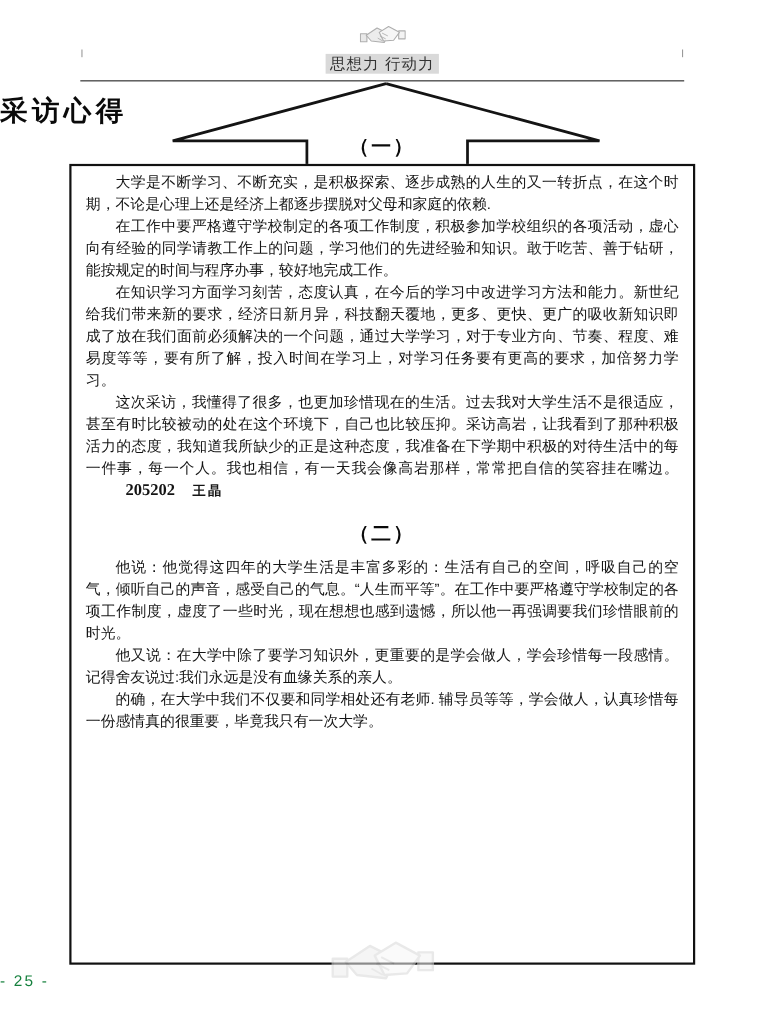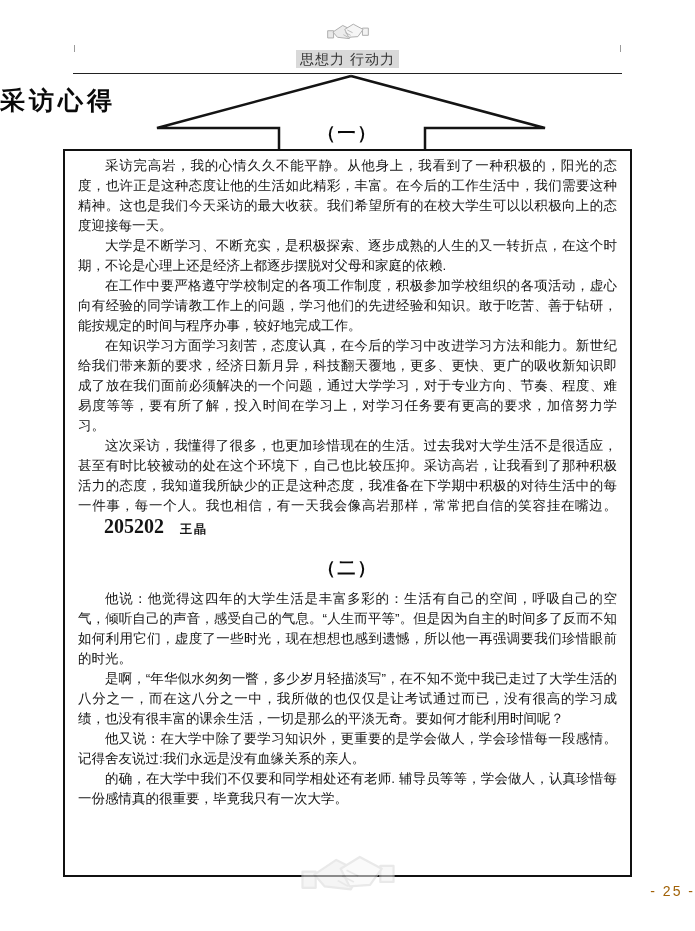--- a/index.html
+++ b/index.html
@@ -39,28 +39,28 @@
   }
   .content-box p {
     margin:0; text-indent:2em; font-size:13.5px; line-height:20px;
     text-align:justify; letter-spacing:0; color:#141414;
   }
   .section2-heading {
     text-align:center; font-weight:bold; font-size:18px; letter-spacing:2px;
     margin:17px 0 9px 0; color:#0a0a0a;
   }
   .sig { font-weight:bold; white-space:nowrap; }
-  .sig-id { margin-left:26px; font-size:20px; font-family:"Liberation Serif","DejaVu Serif",serif; }
+  .sig-id { margin-left:36px; font-size:15px; font-family:"Liberation Serif","DejaVu Serif",serif; }
   .sig-name { margin-left:16px; font-size:12px; letter-spacing:2px; }
 
   
   .watermark { position:absolute; top:843px; left:301px; width:94px; height:72px; opacity:0.55; }
   .page-number {
-    position:absolute; top:883px; left:0; width:100%; text-align:right;
-    font-size:14px; letter-spacing:2px; color:#a16207;
+    position:absolute; top:883px; left:0; width:100%; text-align:left;
+    font-size:14px; letter-spacing:2px; color:#15803d;
   }
 </style>
 </head>
 <body>
 
 <div class="page">
 
   <div class="logo">
     <svg viewBox="0 0 64 44" width="42" height="30">
       <g stroke="#aeaeae" stroke-width="1.5" stroke-linejoin="round">
@@ -85,32 +85,30 @@
     <polyline points="351,2 157,54 279,54 279,77" fill="none" stroke="#141414" stroke-width="2.5"></polyline>
     <polyline points="351,2 545,54 425,54 425,77" fill="none" stroke="#141414" stroke-width="2.5"></polyline>
   </svg>
 
   <div class="banner-title">采访心得</div>
   <div class="section1-heading">（一）</div>
 
   <div class="content-box">
     <div class="section">
       <div class="paragraphs">
-          <p>采访完高岩，我的心情久久不能平静。从他身上，我看到了一种积极的，阳光的态度，也许正是这种态度让他的生活如此精彩，丰富。在今后的工作生活中，我们需要这种精神。这也是我们今天采访的最大收获。我们希望所有的在校大学生可以以积极向上的态度迎接每一天。</p>
           <p>大学是不断学习、不断充实，是积极探索、逐步成熟的人生的又一转折点，在这个时期，不论是心理上还是经济上都逐步摆脱对父母和家庭的依赖.</p>
           <p>在工作中要严格遵守学校制定的各项工作制度，积极参加学校组织的各项活动，虚心向有经验的同学请教工作上的问题，学习他们的先进经验和知识。敢于吃苦、善于钻研，能按规定的时间与程序办事，较好地完成工作。</p>
           <p>在知识学习方面学习刻苦，态度认真，在今后的学习中改进学习方法和能力。新世纪给我们带来新的要求，经济日新月异，科技翻天覆地，更多、更快、更广的吸收新知识即成了放在我们面前必须解决的一个问题，通过大学学习，对于专业方向、节奏、程度、难易度等等，要有所了解，投入时间在学习上，对学习任务要有更高的要求，加倍努力学习。</p>
           <p>这次采访，我懂得了很多，也更加珍惜现在的生活。过去我对大学生活不是很适应，甚至有时比较被动的处在这个环境下，自己也比较压抑。采访高岩，让我看到了那种积极活力的态度，我知道我所缺少的正是这种态度，我准备在下学期中积极的对待生活中的每一件事，每一个人。我也相信，有一天我会像高岩那样，常常把自信的笑容挂在嘴边。<span class="sig sig-id">205202</span><span class="sig sig-name">王晶</span></p>
         </div>
     </div>
     <div class="section2-heading">（二）</div>
     <div class="section">
       <div class="paragraphs">
-          <p>他说：他觉得这四年的大学生活是丰富多彩的：生活有自己的空间，呼吸自己的空气，倾听自己的声音，感受自己的气息。“人生而平等”。但是因为自主的时间多了反而不知如何利用它们，虚度了一些时光，现在想想也感到遗憾，所以他一再强调要我们珍惜眼前的时光。</p>
-          <p>是啊，“年华似水匆匆一瞥，多少岁月轻描淡写”，在不知不觉中我已走过了大学生活的八分之一，而在这八分之一中，我所做的也仅仅是让考试通过而已，没有很高的学习成绩，也没有很丰富的课余生活，一切是那么的平淡无奇。要如何才能利用时间呢？</p>
+          <p>他说：他觉得这四年的大学生活是丰富多彩的：生活有自己的空间，呼吸自己的空气，倾听自己的声音，感受自己的气息。“人生而平等”。在工作中要严格遵守学校制定的各项工作制度，虚度了一些时光，现在想想也感到遗憾，所以他一再强调要我们珍惜眼前的时光。</p>
           <p>他又说：在大学中除了要学习知识外，更重要的是学会做人，学会珍惜每一段感情。记得舍友说过:我们永远是没有血缘关系的亲人。</p>
           <p>的确，在大学中我们不仅要和同学相处还有老师. 辅导员等等，学会做人，认真珍惜每一份感情真的很重要，毕竟我只有一次大学。</p>
         </div>
     </div>
   </div>
 
   <div class="watermark">
     <svg viewBox="0 0 64 44" width="94" height="72">
       <g stroke="#d8d8d8" stroke-width="1.5" stroke-linejoin="round">
         <rect x="1" y="17" width="9" height="11" fill="#ededed"></rect>

